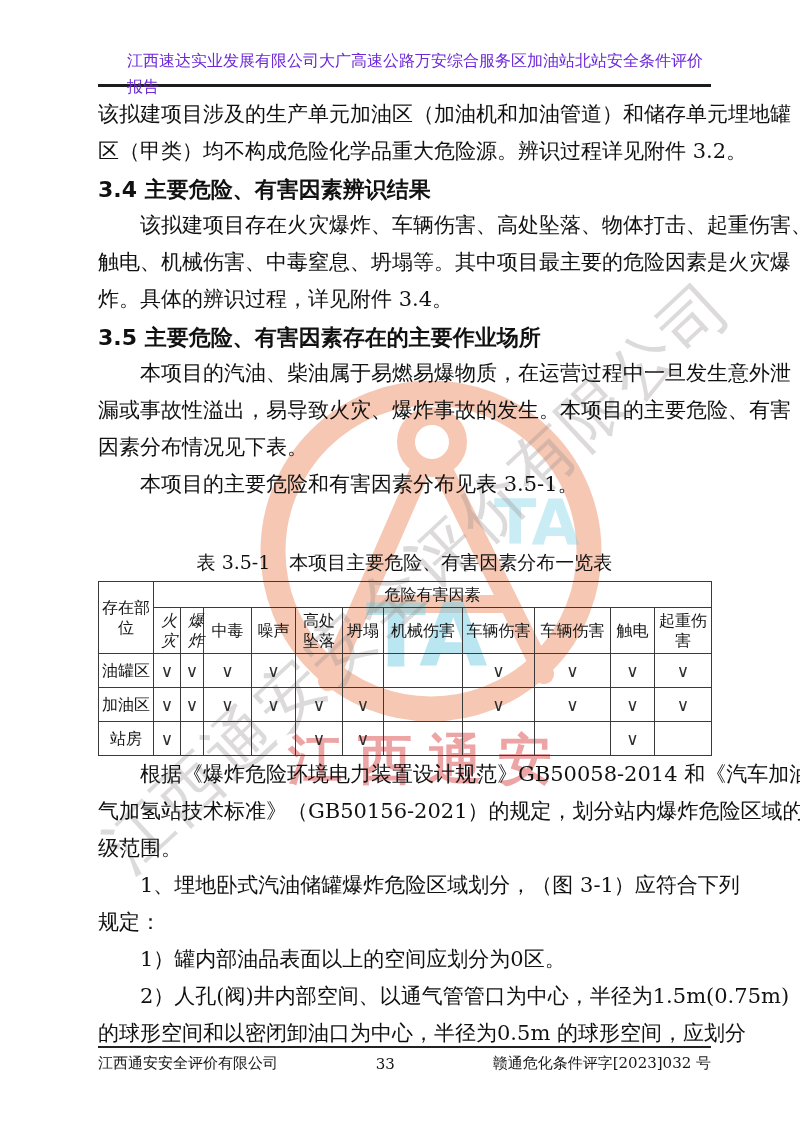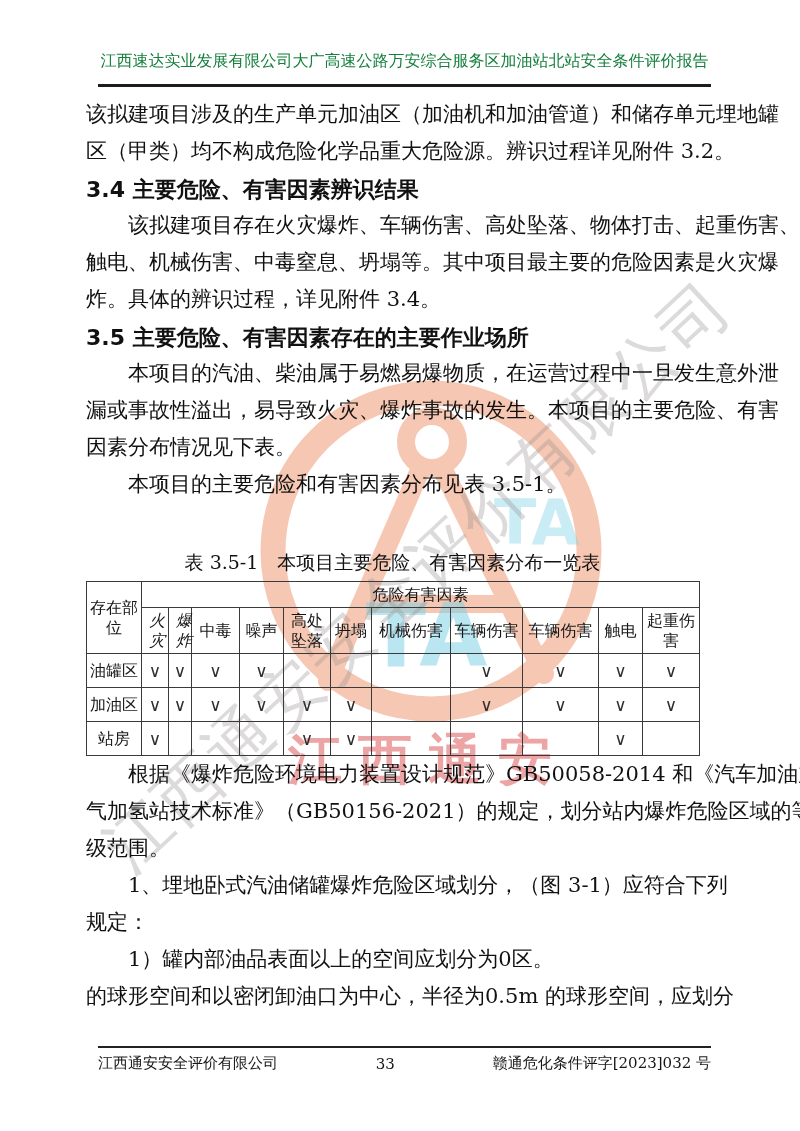--- a/index.html
+++ b/index.html
@@ -17,29 +17,29 @@
   .wm-blue-2{left:494px;top:486px;font-size:62px;color:rgba(128,209,230,.42);}
   .wm-diag{position:absolute;left:84px;top:826px;font-size:66px;letter-spacing:3px;
            color:rgba(152,146,146,.34);white-space:nowrap;
            transform:rotate(-43deg);transform-origin:left top;
            font-family:"DejaVu Sans","Liberation Sans",sans-serif;}
   .wm-red{position:absolute;left:288px;top:724px;font-size:54px;font-weight:bold;
           letter-spacing:16px;color:rgba(219,73,73,.5);white-space:nowrap;
           font-family:"DejaVu Sans","Liberation Sans",sans-serif;}
   
   .hdr{position:absolute;left:98px;top:48px;width:613px;z-index:1;}
-  .hdr-title{height:26px;line-height:26px;text-align:center;font-size:16px;color:#15803d;}
+  .hdr-title{height:26px;line-height:26px;font-size:16px;color:#6d28d9;margin-left:29px;}
   .hdr-rule{margin-top:10px;height:3px;background:#1c1c1c;}
   .ftr{position:absolute;left:98px;top:1046px;width:613px;z-index:1;}
   .ftr-rule{height:2px;background:#222;}
   .ftr-row{display:flex;justify-content:space-between;align-items:center;
            margin-top:6px;font-size:15px;color:#161616;}
   .ftr-page{font-family:"DejaVu Serif","Liberation Serif",serif;}
   
-  .content{position:absolute;left:86px;top:96px;width:613px;z-index:1;}
+  .content{position:absolute;left:98px;top:96px;width:613px;z-index:1;}
   .line{height:37px;line-height:37px;font-size:21px;white-space:nowrap;overflow:visible;}
   .line.indent{padding-left:42px;}
   .heading{height:37px;line-height:39px;font-size:22px;font-weight:bold;
            font-family:"DejaVu Sans","Liberation Sans",sans-serif;white-space:nowrap;}
   .caption{height:34px;line-height:30px;text-align:center;font-size:19px;margin-top:44px;}
   
   table.hz{border-collapse:collapse;table-layout:fixed;width:613px;
            font-size:16px;color:#161616;}
   table.hz th,table.hz td{border:1px solid #3a3a3a;padding:0 2px;text-align:center;
            vertical-align:middle;font-weight:normal;word-break:break-all;line-height:20px;}
@@ -172,20 +172,21 @@
         </tbody>
     </table>
 
     <div id="blocks-after">
         <div class="line indent">根据《爆炸危险环境电力装置设计规范》GB50058-2014 和《汽车加油加</div>
         <div class="line">气加氢站技术标准》（GB50156-2021）的规定，划分站内爆炸危险区域的等</div>
         <div class="line">级范围。</div>
         <div class="line indent">1、埋地卧式汽油储罐爆炸危险区域划分，（图 3-1）应符合下列</div>
         <div class="line">规定：</div>
         <div class="line indent">1）罐内部油品表面以上的空间应划分为0区。</div>
+        <div class="line indent">2）人孔(阀)井内部空间、以通气管管口为中心，半径为1.5m(0.75m)</div>
         <div class="line">的球形空间和以密闭卸油口为中心，半径为0.5m 的球形空间，应划分</div>
       </div>
   </div>
 
   <div class="ftr">
     <div class="ftr-rule"></div>
     <div class="ftr-row">
       <span>江西通安安全评价有限公司</span>
       <span class="ftr-page">33</span>
       <span>赣通危化条件评字[2023]032 号</span>

